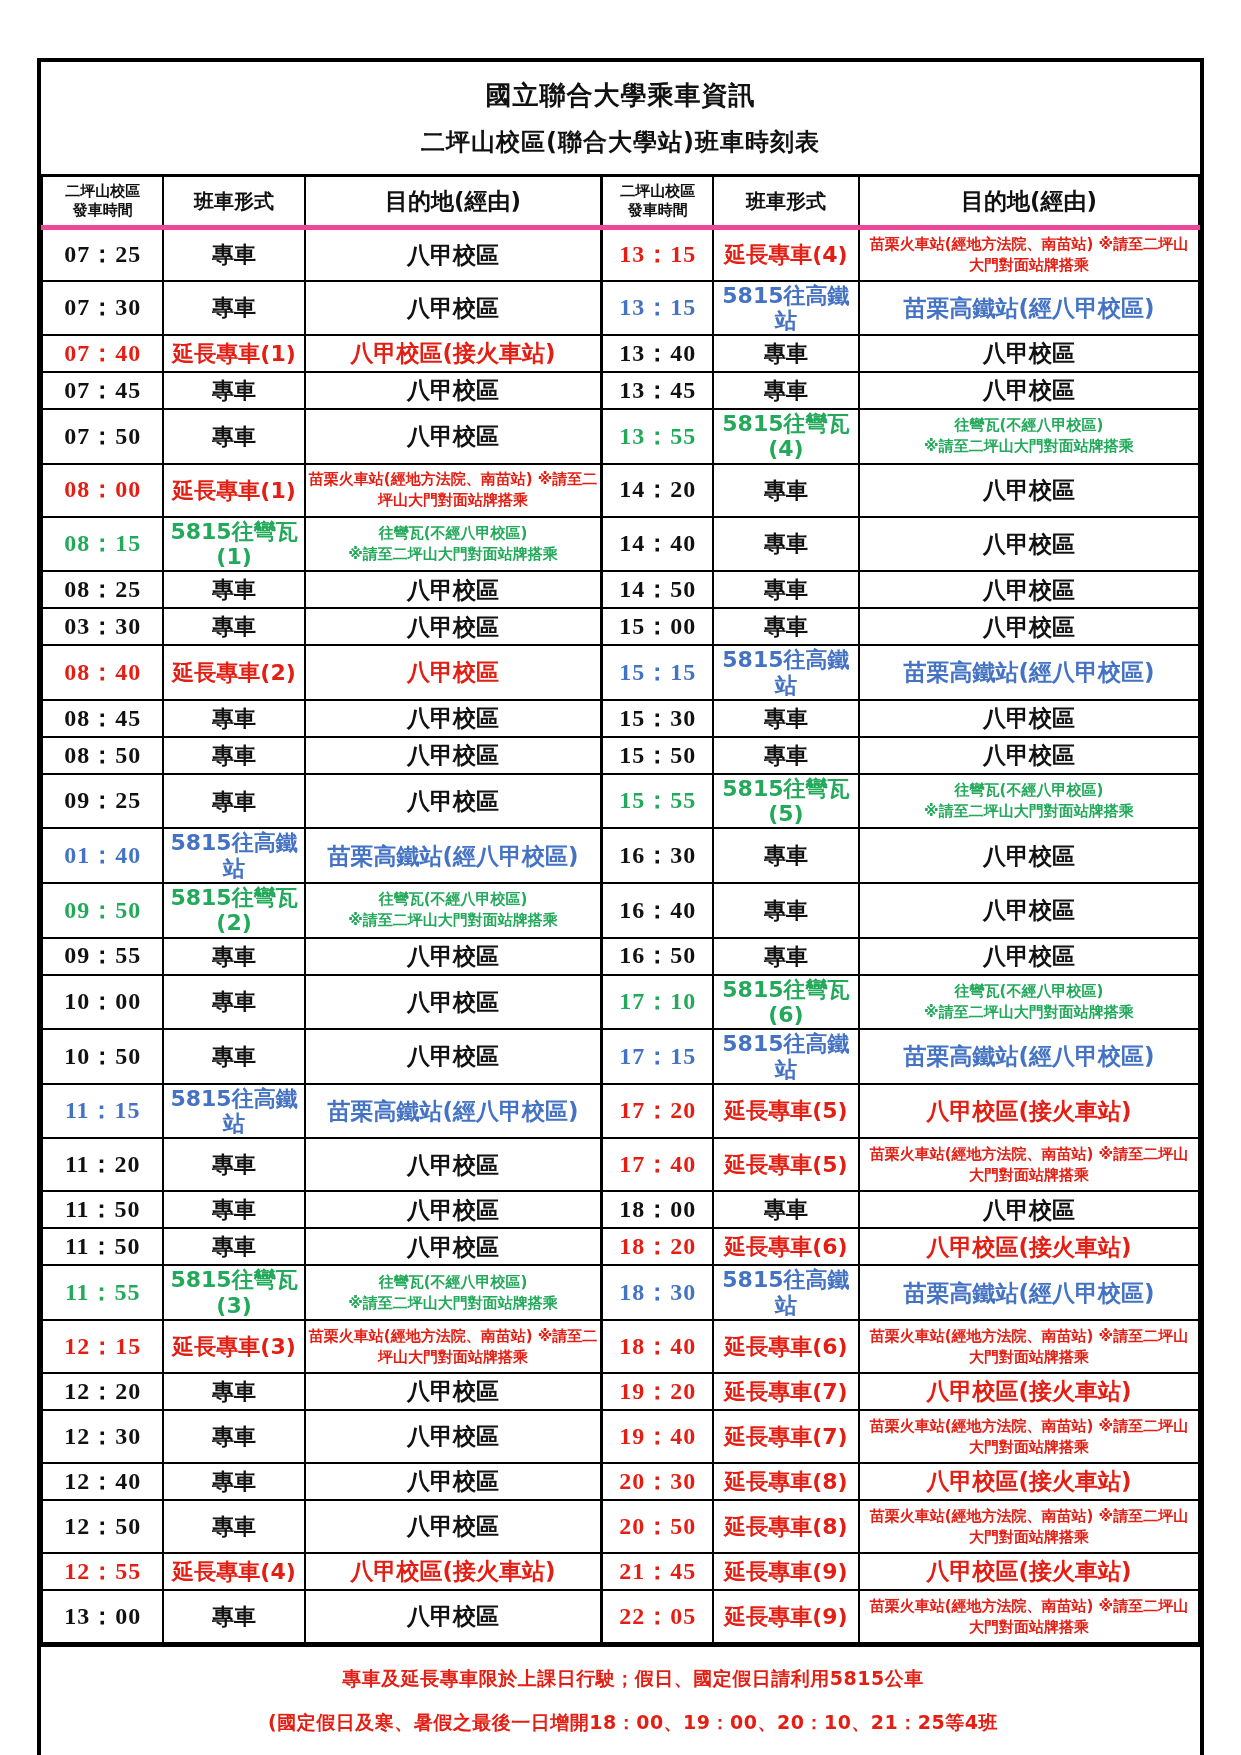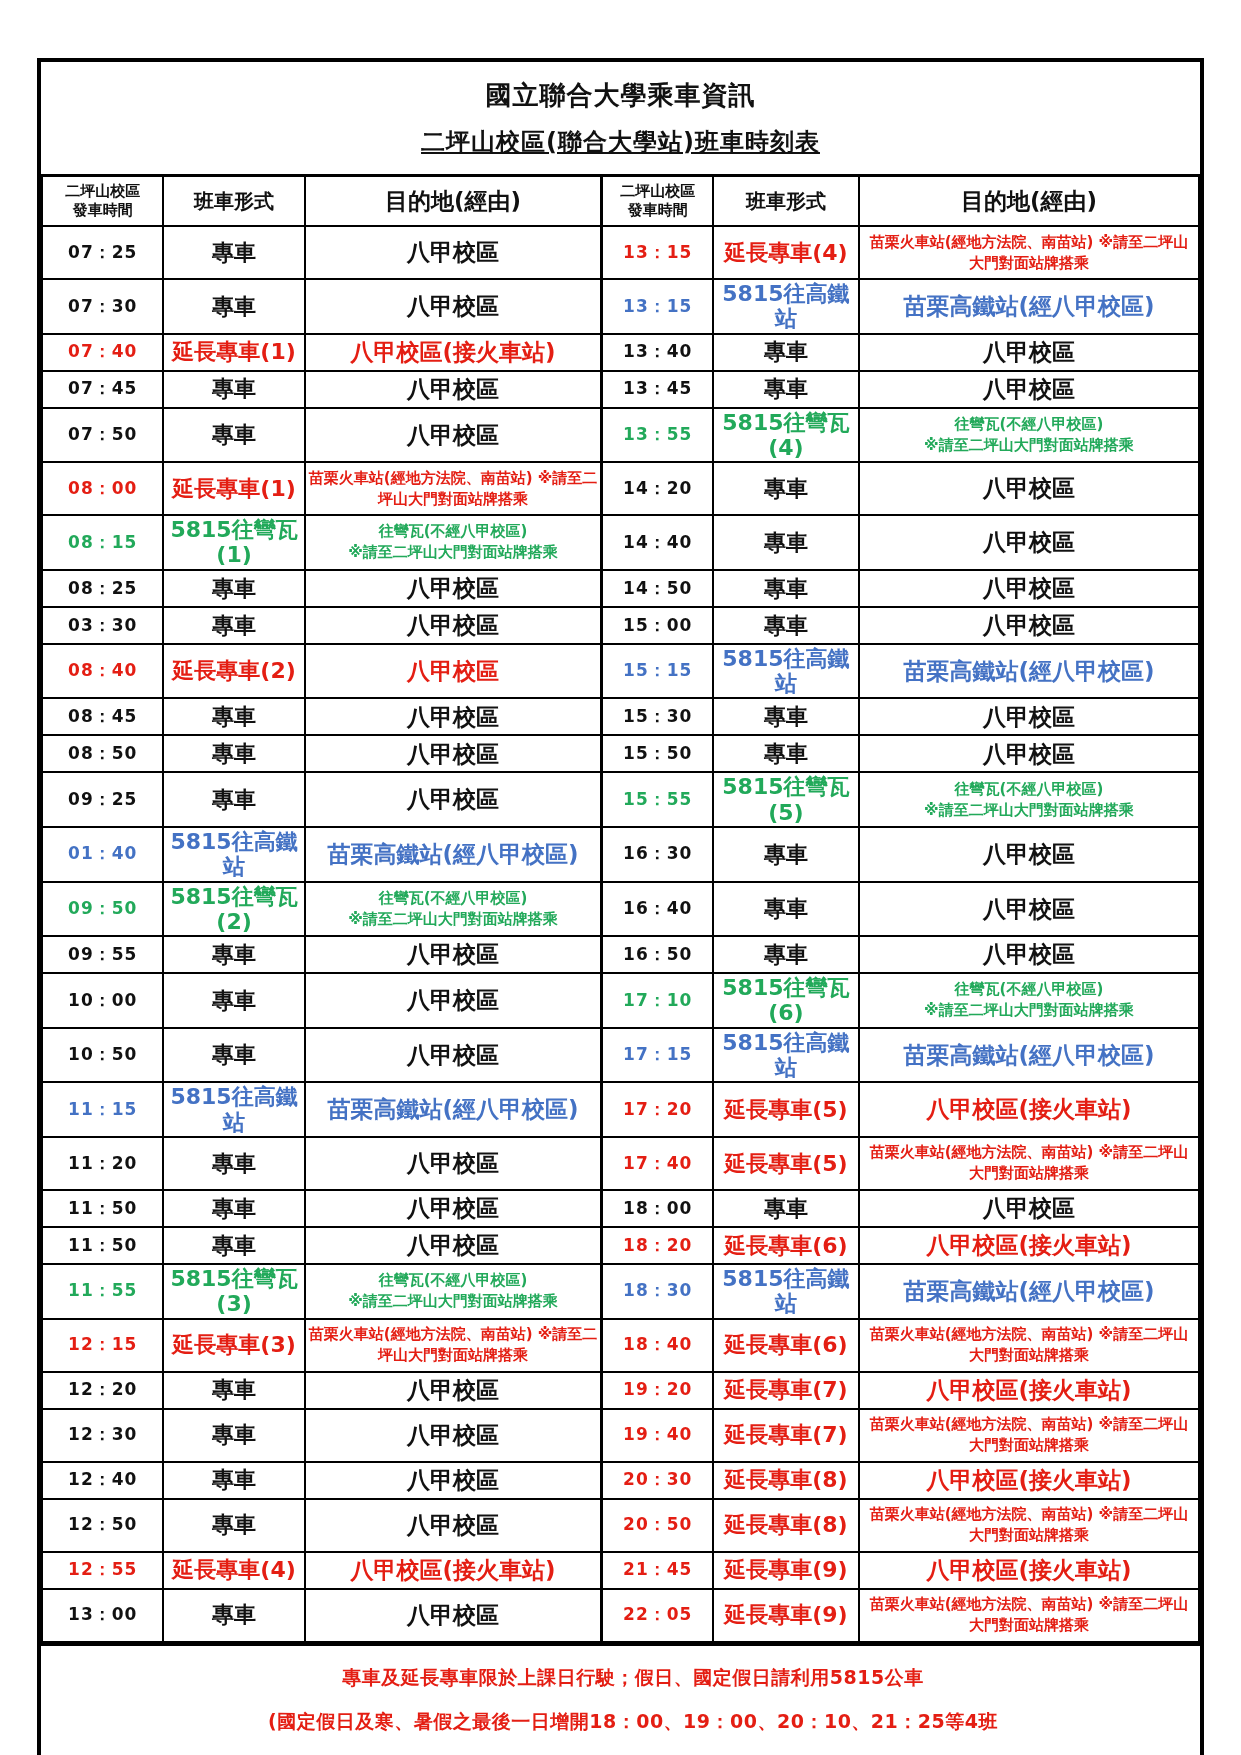--- a/index.html
+++ b/index.html
@@ -6,31 +6,31 @@
   body{
     width:1241px;height:1755px;position:relative;background:#ffffff;
     font-family:"DejaVu Sans","Liberation Sans",sans-serif;font-weight:bold;color:#111;
   }
   .sheet{
     position:absolute;left:37px;top:58px;width:1159px;
     border:4px solid #000;background:#fff;
   }
   .titlebox{height:104px;border-bottom:3px solid #000;display:flex;flex-direction:column;align-items:center;justify-content:space-evenly;padding:4px 4px;}
   .title{font-size:26px;letter-spacing:1px;}
-  .subtitle{font-size:24px;letter-spacing:1px;text-decoration:underline;}
+  .subtitle{font-size:24px;letter-spacing:1px;}
   table{border-collapse:collapse;width:100%;table-layout:fixed;}
   th,td{border:2px solid #000;text-align:center;vertical-align:middle;padding:1px 3px;font-weight:bold;line-height:1.15;overflow:hidden;}
-  thead th{border-top:none;border-bottom:1px solid #ec4899;height:46px;font-size:23px;}
+  thead th{border-top:none;border-bottom:5px solid #ec4899;height:46px;font-size:23px;}
   th.th-time{font-size:15px;line-height:1.3;white-space:pre-line;}
   th.th-type{font-size:20px;}
   td:nth-child(4),th:nth-child(4){border-left-width:3px;}
   tr.normal{height:37px;margin-top:46px;}
   tr.tall{height:53px;}
   td{font-size:23px;}
-  td.col-time{font-size:17px;letter-spacing:1px;}
+  td.col-time{font-size:24px;letter-spacing:1px;font-family:Liberation Serif, serif;}
   td.col-type{font-size:22px;}
   td.small{font-size:15px;line-height:1.4;white-space:pre-line;letter-spacing:0;}
   .c-black{color:#111;}
   .c-red{color:var(--red);}
   .c-green{color:var(--green);}
   .c-blue{color:var(--blue);}
   .notes{border-top:3px solid #000;padding:10px 0 14px 0;}
   .note{height:44px;display:flex;align-items:center;justify-content:center;font-size:19px;color:var(--red);letter-spacing:0.5px;margin-left:25px;}
 </style>
 </head>

